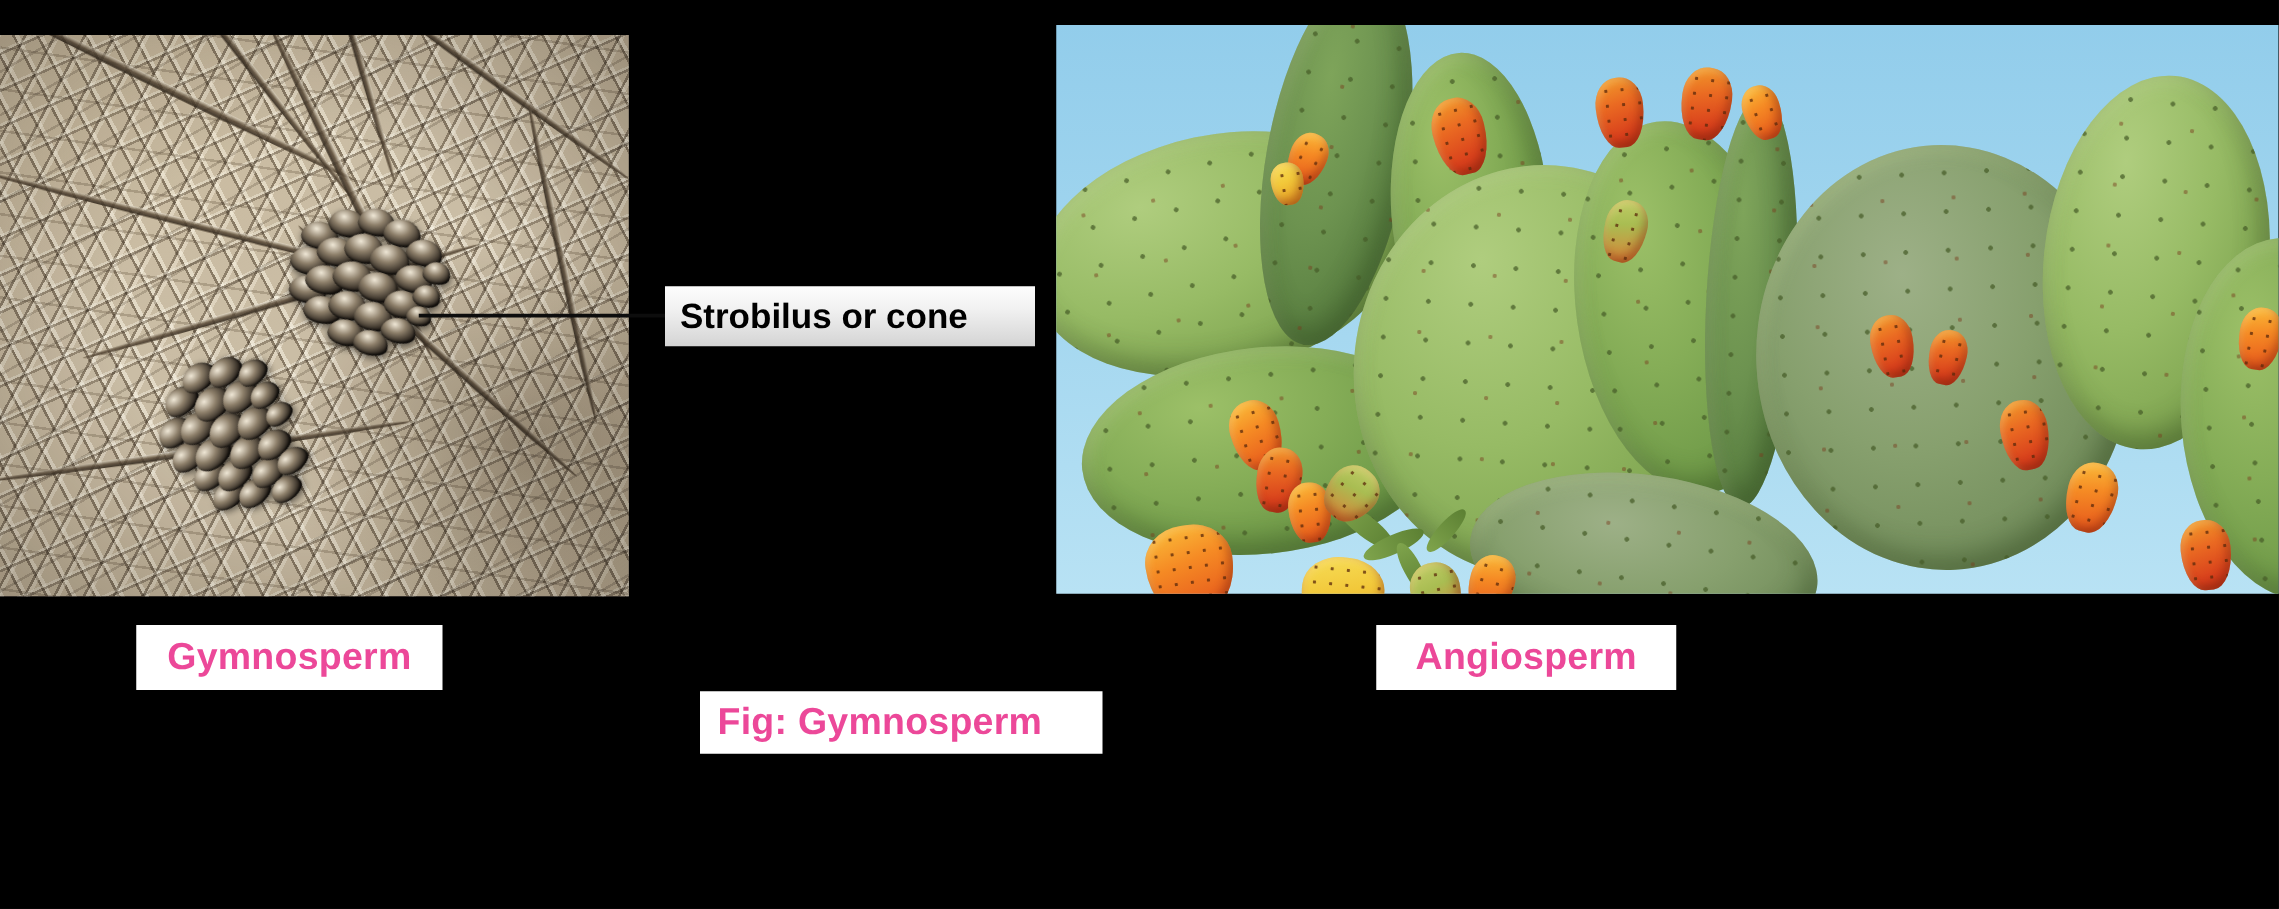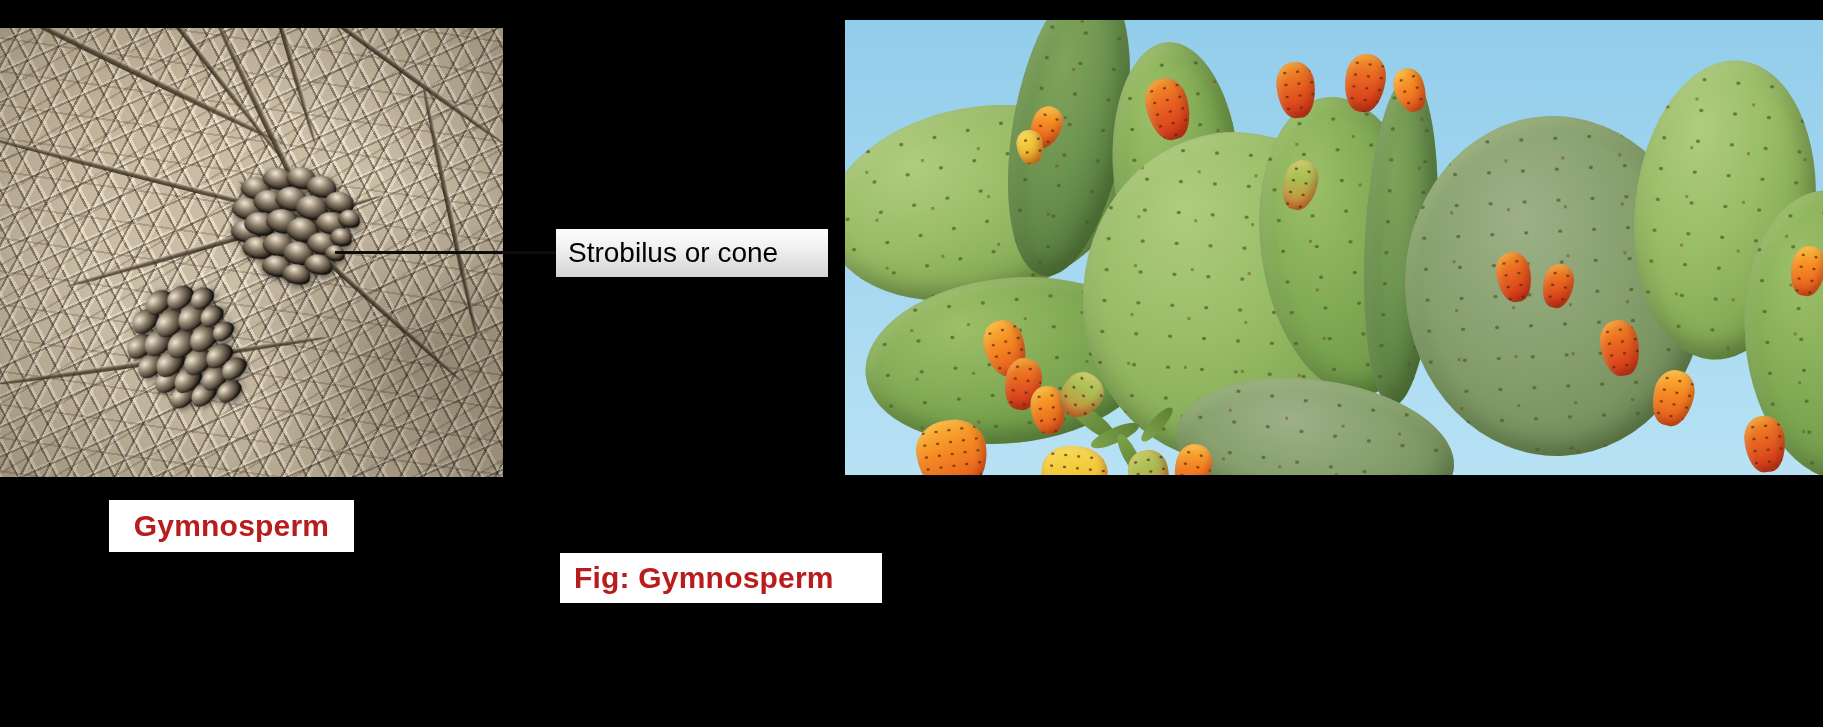--- a/index.html
+++ b/index.html
@@ -184,21 +184,21 @@
   .twig {
     position: absolute;
     background: linear-gradient(to right, #7fa44c, #5c8033);
     border-radius: 48%;
   }
 
   
   .label-white {
     position: absolute;
     background: #ffffff;
-    color: #b91c1c;
+    color: #ec4899;
     font-weight: bold;
     display: flex;
     align-items: center;
     justify-content: center;
     letter-spacing: 0.2px;
     white-space: nowrap;
   }
   #label-gymnosperm {
     left: 109px;  top: 500px;  width: 245px; height: 52px;
     font-size: 30px;
@@ -209,24 +209,24 @@
   }
   #label-fig {
     left: 560px;  top: 553px;  width: 322px; height: 50px;
     font-size: 30px;
     justify-content: flex-start;
     padding-left: 14px;
     box-sizing: border-box;
   }
   #label-strobilus {
     position: absolute;
-    left: 556px; top: 229px; width: 272px; height: 48px;
+    left: 532px; top: 229px; width: 296px; height: 48px;
     background: linear-gradient(to bottom, #fdfdfd 0%, #f1f1f1 38%, #d4d4d4 100%);
     color: #000000;
-    font-weight: normal;
+    font-weight: bold;
     font-size: 28px;
     display: flex;
     align-items: center;
     justify-content: flex-start;
     padding-left: 12px;
     box-sizing: border-box;
     white-space: nowrap;
   }
 </style>
 </head>
@@ -384,16 +384,17 @@
     <div class="fruit f-orange" style="left:330px; top:424px; width:36px; height:48px; transform:rotate(16deg);"></div>
 
     <div class="fruit f-red" style="left:756px; top:300px; width:38px; height:56px; transform:rotate(-10deg);"></div>
     <div class="fruit f-orange" style="left:808px; top:350px; width:40px; height:56px; transform:rotate(14deg);"></div>
     <div class="fruit f-red" style="left:900px; top:396px; width:40px; height:56px; transform:rotate(-6deg);"></div>
     <div class="fruit f-orange" style="left:946px; top:226px; width:34px; height:50px; transform:rotate(10deg);"></div>
   </div>
 
   <div class="label-white" id="label-gymnosperm">Gymnosperm</div>
 
+  <div class="label-white" id="label-angiosperm">Angiosperm</div>
 
   <div class="label-white" id="label-fig">Fig: Gymnosperm</div>
 
 </div>
 
 </body></html>

